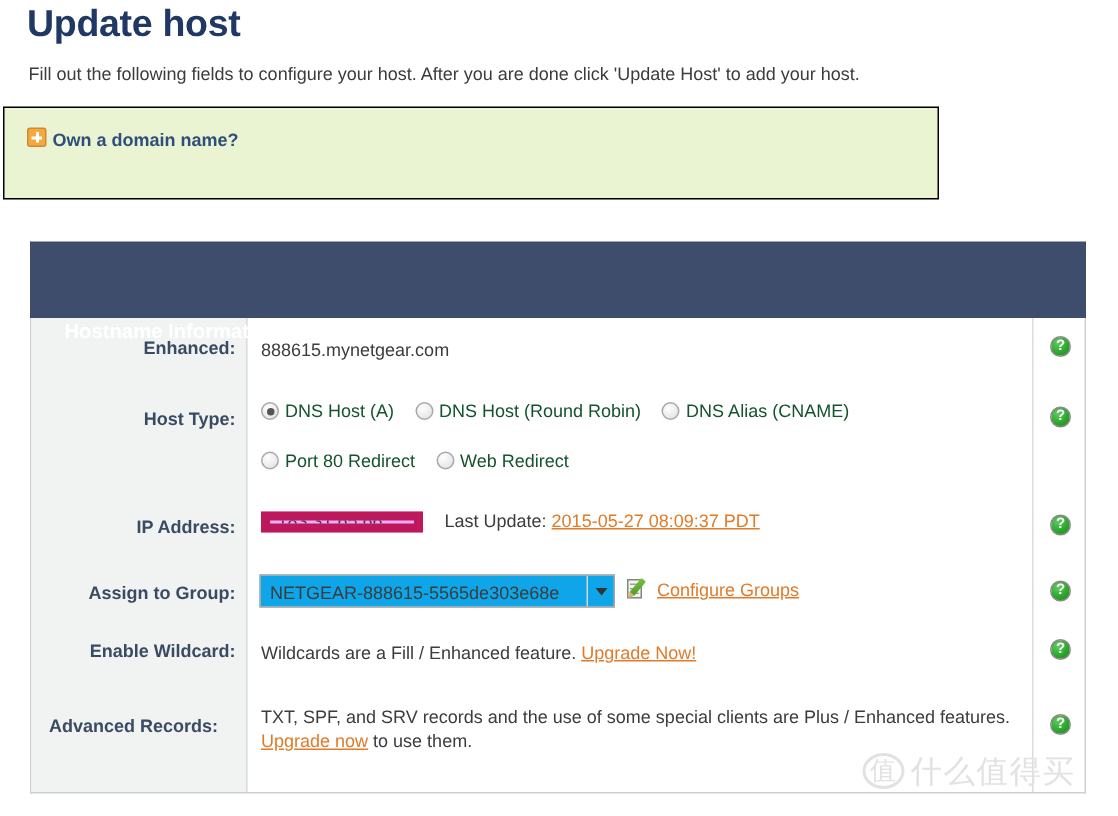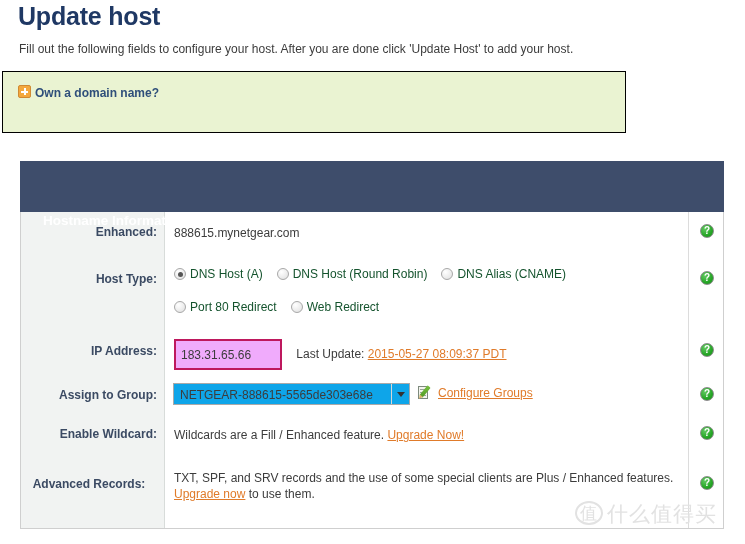--- a/index.html
+++ b/index.html
@@ -215,22 +215,22 @@
     white-space: nowrap;
     color: #14532d;
     cursor: pointer;
     margin-top: 29px;
   }
 
   
   .txtinput {
     display: inline-block;
     width: 108px;
-    height: 31px;
-    border: 2px solid #be185d;
+    height: 14px;
+    border: 6px solid #be185d;
     background: #f0abfc;
     font-family: "Liberation Sans", sans-serif;
     font-size: 12px;
     color: #3c3c3c;
     padding: 0 5px;
     box-sizing: border-box;
     line-height: 19px;
     vertical-align: middle;
     outline: none;
   }

